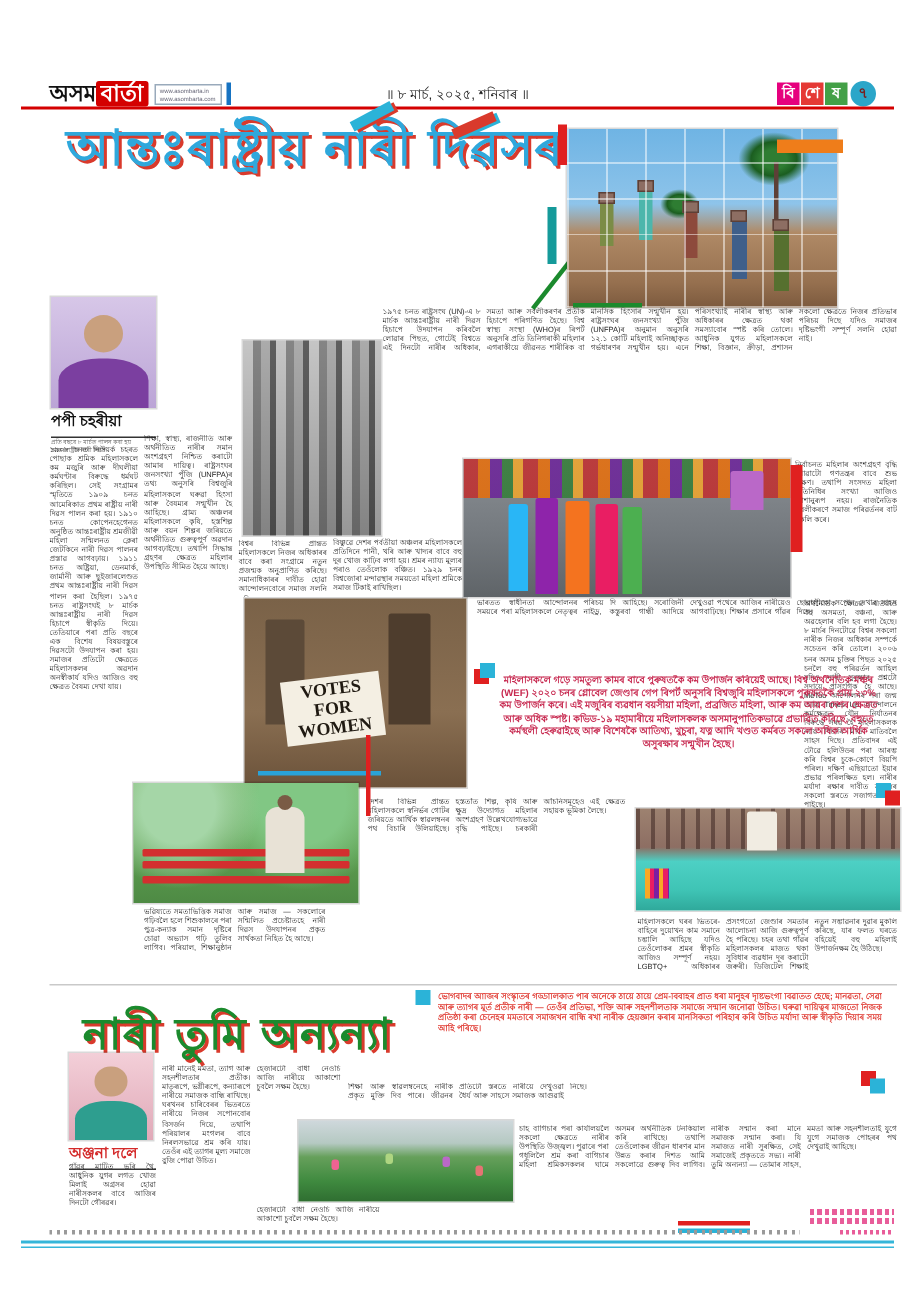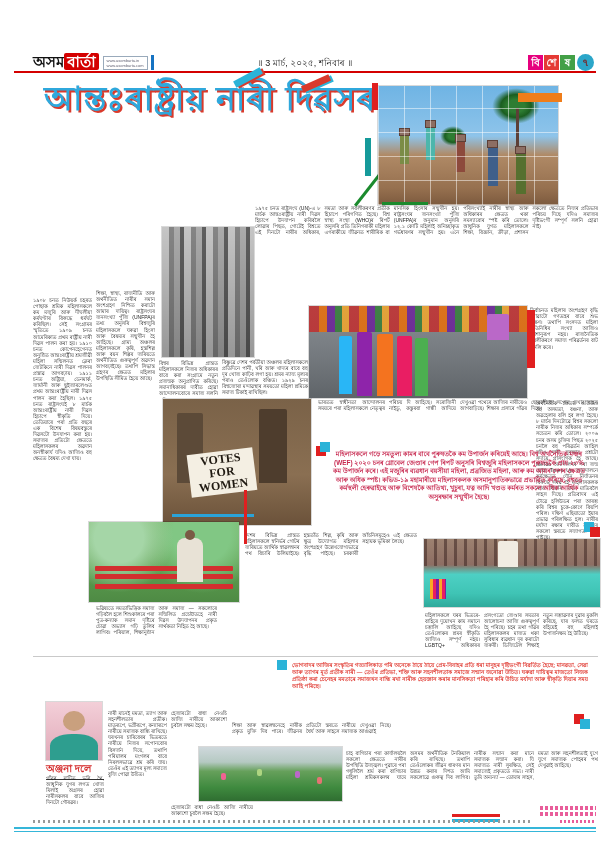--- a/index.html
+++ b/index.html
@@ -76,22 +76,22 @@
   .cyanbar{position:absolute;background:#35b6d9;}
 </style>
 </head>
 <body>
 
 <div id="page">
 
   <div class="abs" style="left:33px;top:50px;">
     <span class="mast-black">অসম</span><span class="mast-red">বাৰ্তা</span><span class="mast-logobox"><span class="mast-web" style="display:block;">www.asombarta.in</span><span class="mast-web" style="display:block;">www.asombarta.com</span></span><span class="mast-bar"></span>
   </div>
-  <div class="abs dateline" style="left:0;top:56px;width:610px;text-align:center;">॥  3 মাৰ্চ, ২০২৫, শনিবাৰ  ॥</div>
-  <div class="abs" style="right:16px;top:52px;">
+  <div class="abs dateline" style="left:0;top:56px;width:610px;text-align:center;">॥  ৮ মাৰ্চ, ২০২৫, শনিবাৰ  ॥</div>
+  <div class="abs" style="right:26px;top:52px;">
     <span class="badge-letter" style="background:#e6007e;">বি</span><span class="badge-letter" style="background:#e53935;">শে</span><span class="badge-letter" style="background:#43a047;">ষ</span><span class="pagenum">৭</span>
   </div>
   <div class="abs red-rule" style="left:14px;top:71px;width:582px;"></div>
 
   <div class="abs headline1" style="left:26px;top:78px;width:368px;">
     <div>আন্তঃৰাষ্ট্ৰীয় নাৰী দিৱসৰ</div>
   </div>
 
   <div class="abs ribbon" style="left:233px;top:74px;background:#2bb3d8;transform:rotate(-28deg);box-shadow:2px 2px 0 #d93a2c;"></div>
   <div class="abs ribbon" style="left:301px;top:80px;background:#d93a2c;transform:rotate(-24deg);box-shadow:2px 2px 0 #2bb3d8;"></div>
@@ -111,20 +111,28 @@
     <div class="load" style="left:77px;top:48px;"></div>
     <div class="load" style="left:109px;top:54px;"></div>
     <div class="load" style="left:137px;top:60px;"></div>
     <div class="grid"></div>
   </div>
   <div class="abs" style="left:372px;top:83px;width:6px;height:27px;background:#e02020;"></div>
   <div class="abs" style="left:518px;top:93px;width:44px;height:9px;background:#ef7d1a;"></div>
   <div class="abs" style="left:365px;top:138px;width:6px;height:38px;background:#159a9a;"></div>
   <div class="abs" style="left:382px;top:202px;width:46px;height:3px;background:#1b8a2d;"></div>
 
+  <div class="abs" style="left:34px;top:198px;width:70px;">
+    <div class="photo portrait" style="position:relative;width:70px;height:74px;">
+      <div class="p-head"></div>
+      <div class="p-body"></div>
+    </div>
+    <div class="authname">পপী চহৰীয়া</div>
+    <div class="authnote">প্ৰতি বছৰে ৮ মাৰ্চত পালন কৰা হয় আন্তঃৰাষ্ট্ৰীয় নাৰী দিৱস</div>
+  </div>
 
   <div class="abs col" style="left:33px;top:297px;width:59px;height:356px;">১৯০৮ চনত নিউয়ৰ্ক চহৰত পোছাক শ্ৰমিক মহিলাসকলে কম মজুৰি আৰু দীঘলীয়া কৰ্মঘণ্টাৰ বিৰুদ্ধে ধৰ্মঘট কৰিছিল। সেই সংগ্ৰামৰ স্মৃতিতে ১৯০৯ চনত আমেৰিকাত প্ৰথম ৰাষ্ট্ৰীয় নাৰী দিৱস পালন কৰা হয়। ১৯১০ চনত কোপেনহেগেনত অনুষ্ঠিত আন্তঃৰাষ্ট্ৰীয় শ্ৰমজীৱী মহিলা সন্মিলনত ক্লেৰা জেটকিনে নাৰী দিৱস পালনৰ প্ৰস্তাৱ আগবঢ়ায়। ১৯১১ চনত অষ্ট্ৰিয়া, ডেনমাৰ্ক, জাৰ্মানী আৰু ছুইজাৰলেণ্ডত প্ৰথম আন্তঃৰাষ্ট্ৰীয় নাৰী দিৱস পালন কৰা হৈছিল। ১৯৭৫ চনত ৰাষ্ট্ৰসংঘই ৮ মাৰ্চক আন্তঃৰাষ্ট্ৰীয় নাৰী দিৱস হিচাপে স্বীকৃতি দিয়ে। তেতিয়াৰে পৰা প্ৰতি বছৰে এক বিশেষ বিষয়বস্তুৰে দিৱসটো উদযাপন কৰা হয়। সমাজৰ প্ৰতিটো ক্ষেত্ৰতে মহিলাসকলৰ অৱদান অনস্বীকাৰ্য যদিও আজিও বহু ক্ষেত্ৰত বৈষম্য দেখা যায়।</div>
   <div class="abs col" style="left:96px;top:290px;width:59px;height:230px;">শিক্ষা, স্বাস্থ্য, ৰাজনীতি আৰু অৰ্থনীতিত নাৰীৰ সমান অংশগ্ৰহণ নিশ্চিত কৰাটো আমাৰ দায়িত্ব। ৰাষ্ট্ৰসংঘৰ জনসংখ্যা পুঁজি (UNFPA)ৰ তথ্য অনুসৰি বিশ্বজুৰি মহিলাসকলে ঘৰুৱা হিংসা আৰু বৈষম্যৰ সন্মুখীন হৈ আহিছে। গ্ৰাম্য অঞ্চলৰ মহিলাসকলে কৃষি, হস্তশিল্প আৰু বয়ন শিল্পৰ জৰিয়তে অৰ্থনীতিত গুৰুত্বপূৰ্ণ অৱদান আগবঢ়াইছে। তথাপি সিদ্ধান্ত গ্ৰহণৰ ক্ষেত্ৰত মহিলাৰ উপস্থিতি সীমিত হৈয়ে আছে।</div>
   <div class="abs col" style="left:159px;top:360px;width:59px;height:38px;">বিশ্বৰ বিভিন্ন প্ৰান্তত মহিলাসকলে নিজৰ অধিকাৰৰ বাবে কৰা সংগ্ৰামে নতুন প্ৰজন্মক অনুপ্ৰাণিত কৰিছে। সমানাধিকাৰৰ দাবীত হোৱা আন্দোলনবোৰে সমাজ সলনি কৰিছে।</div>
   <div class="abs col" style="left:255px;top:205px;width:343px;height:100px;column-count:5;column-gap:4px;">১৯৭৫ চনত ৰাষ্ট্ৰসংঘ (UN)-এ ৮ মাৰ্চক আন্তঃৰাষ্ট্ৰীয় নাৰী দিৱস হিচাপে উদযাপন কৰিবলৈ লোৱাৰ পিছত, গোটেই বিশ্বতে এই দিনটো নাৰীৰ অধিকাৰ, সমতা আৰু সবলীকৰণৰ প্ৰতীক হিচাপে পৰিগণিত হৈছে। বিশ্ব স্বাস্থ্য সংস্থা (WHO)ৰ ৰিপৰ্ট অনুসৰি প্ৰতি তিনিগৰাকী মহিলাৰ এগৰাকীয়ে জীৱনত শাৰীৰিক বা মানসিক হিংসাৰ সন্মুখীন হয়। ৰাষ্ট্ৰসংঘৰ জনসংখ্যা পুঁজি (UNFPA)ৰ অনুমান অনুসৰি ১২.১ কোটি মহিলাই অনিচ্ছাকৃত গৰ্ভধাৰণৰ সন্মুখীন হয়। এনে পৰিসংখ্যাই নাৰীৰ স্বাস্থ্য আৰু অধিকাৰৰ ক্ষেত্ৰত থকা সমস্যাবোৰ স্পষ্ট কৰি তোলে। আধুনিক যুগত মহিলাসকলে শিক্ষা, বিজ্ঞান, ক্ৰীড়া, প্ৰশাসন সকলো ক্ষেত্ৰতে নিজৰ প্ৰতিভাৰ পৰিচয় দিছে যদিও সমাজৰ দৃষ্টিভংগী সম্পূৰ্ণ সলনি হোৱা নাই।</div>
   <div class="abs col" style="left:222px;top:359px;width:86px;height:38px;">বিষ্ণুৱে দেশৰ পৰ্বতীয়া অঞ্চলৰ মহিলাসকলে প্ৰতিদিনে পানী, খৰি আৰু খাদ্যৰ বাবে বহু দূৰ খোজ কাঢ়িব লগা হয়। শ্ৰমৰ ন্যায্য মূল্যৰ পৰাও তেওঁলোক বঞ্চিত। ১৯২৯ চনৰ বিশ্বজোৰা মন্দাৱস্থাৰ সময়তো মহিলা শ্ৰমিকে সমাজ টিকাই ৰাখিছিল।</div>
   <div class="abs col" style="left:530px;top:307px;width:68px;height:90px;">নিৰ্বাচনত মহিলাৰ অংশগ্ৰহণ বৃদ্ধি পোৱাটো গণতন্ত্ৰৰ বাবে শুভ লক্ষণ। তথাপি সংসদত মহিলা প্ৰতিনিধিৰ সংখ্যা আজিও আশানুৰূপ নহয়। ৰাজনৈতিক সবলীকৰণে সমাজ পৰিৱৰ্তনৰ বাট মুকলি কৰে।</div>
   <div class="abs col" style="left:318px;top:399px;width:280px;height:46px;column-count:4;column-gap:4px;">ভাৰতত স্বাধীনতা আন্দোলনৰ সময়ৰে পৰা মহিলাসকলে নেতৃত্বৰ পৰিচয় দি আহিছে। সৰোজিনী নাইডু, কস্তুৰবা গান্ধী আদিয়ে দেখুওৱা পথেৰে আজিৰ নাৰীয়েও আগবাঢ়িছে। শিক্ষাৰ প্ৰসাৰে গাঁৱৰ ছোৱালীকো সপোন দেখাৰ সাহস দিছে।</div>
   <div class="abs col" style="left:245px;top:532px;width:172px;height:121px;column-count:3;column-gap:4px;">দেশৰ বিভিন্ন প্ৰান্তত মহিলাসকলে স্বনিৰ্ভৰ গোটৰ জৰিয়তে আৰ্থিক স্বাৱলম্বনৰ পথ বিচাৰি উলিয়াইছে। হস্ততাঁত শিল্প, কৃষি আৰু ক্ষুদ্ৰ উদ্যোগত মহিলাৰ অংশগ্ৰহণ উল্লেখযোগ্যভাৱে বৃদ্ধি পাইছে। চৰকাৰী আঁচনিসমূহেও এই ক্ষেত্ৰত সহায়ক ভূমিকা লৈছে।</div>
   <div class="abs col" style="left:425px;top:612px;width:173px;height:41px;column-count:3;column-gap:4px;">মহিলাসকলে ঘৰৰ ভিতৰে-বাহিৰে দুয়োখন কাম সমানে চম্ভালি আহিছে যদিও তেওঁলোকৰ শ্ৰমৰ স্বীকৃতি আজিও সম্পূৰ্ণ নহয়। LGBTQ+ অধিকাৰৰ প্ৰসংগতো জেণ্ডাৰ সমতাৰ আলোচনা আজি গুৰুত্বপূৰ্ণ হৈ পৰিছে। চহৰ তথা গাঁৱৰ মহিলাসকলৰ মাজত থকা সুবিধাৰ ব্যৱধান দূৰ কৰাটো জৰুৰী। ডিজিটেল শিক্ষাই নতুন সম্ভাৱনাৰ দুৱাৰ মুকলি কৰিছে, যাৰ ফলত ঘৰতে বহিয়েই বহু মহিলাই উপাৰ্জনক্ষম হৈ উঠিছে।</div>
@@ -170,20 +178,21 @@
   </div>
 
   <div class="photo ph-loom" style="left:424px;top:539px;width:176px;height:68px;">
     <div class="slats"></div>
     <div class="fig" style="left:74px;top:2px;width:20px;height:26px;background:#f1ece2;"></div>
     <div class="abs" style="left:6px;top:40px;width:16px;height:20px;background:repeating-linear-gradient(90deg,#f9a825 0 3px,#e91e63 3px 6px,#7b1fa2 6px 9px);"></div>
   </div>
 
   <div class="abs" style="left:33px;top:656px;width:565px;height:1px;background:#c9c9c9;"></div>
 
+  <div class="abs headline2" style="left:36px;top:666px;width:245px;text-align:center;">নাৰী তুমি অন্যন্যা</div>
 
   <div class="abs" style="left:292px;top:660px;width:300px;height:60px;">
     <div class="sq" style="left:-15px;top:0;background:#2bb3d8;"></div>
     <div class="abs intro" style="left:0;top:2px;width:296px;height:56px;">ভোগবাদৰ আজিৰ সংস্কৃতিৰ গড্ডালিকাত পৰি অনেকে ঠায়ে ঠায়ে প্ৰেম-বিবাহৰ প্ৰতি ধৰা মানুহৰ দৃষ্টিভংগী বিৱৰ্তিত হৈছে; মানৱতা, সেৱা আৰু ত্যাগৰ মূৰ্ত প্ৰতীক নাৰী — তেওঁৰ প্ৰতিভা, শক্তি আৰু সহনশীলতাক সমাজে সন্মান জনোৱা উচিত। ঘৰুৱা দায়িত্বৰ মাজতো নিজক প্ৰতিষ্ঠা কৰা চেনেহৰ মমতাৰে সমাজখন বান্ধি ৰখা নাৰীক হেয়জ্ঞান কৰাৰ মানসিকতা পৰিহাৰ কৰি উচিত মৰ্যাদা আৰু স্বীকৃতি দিয়াৰ সময় আহি পৰিছে।</div>
     <div class="sq" style="right:8px;bottom:-4px;background:#e02020;"></div>
     <div class="sq" style="right:2px;bottom:-9px;background:#2bb3d8;"></div>
   </div>
 
   <div class="abs" style="left:46px;top:702px;width:58px;">
     <div class="photo portrait portrait2" style="position:relative;width:56px;height:58px;">

